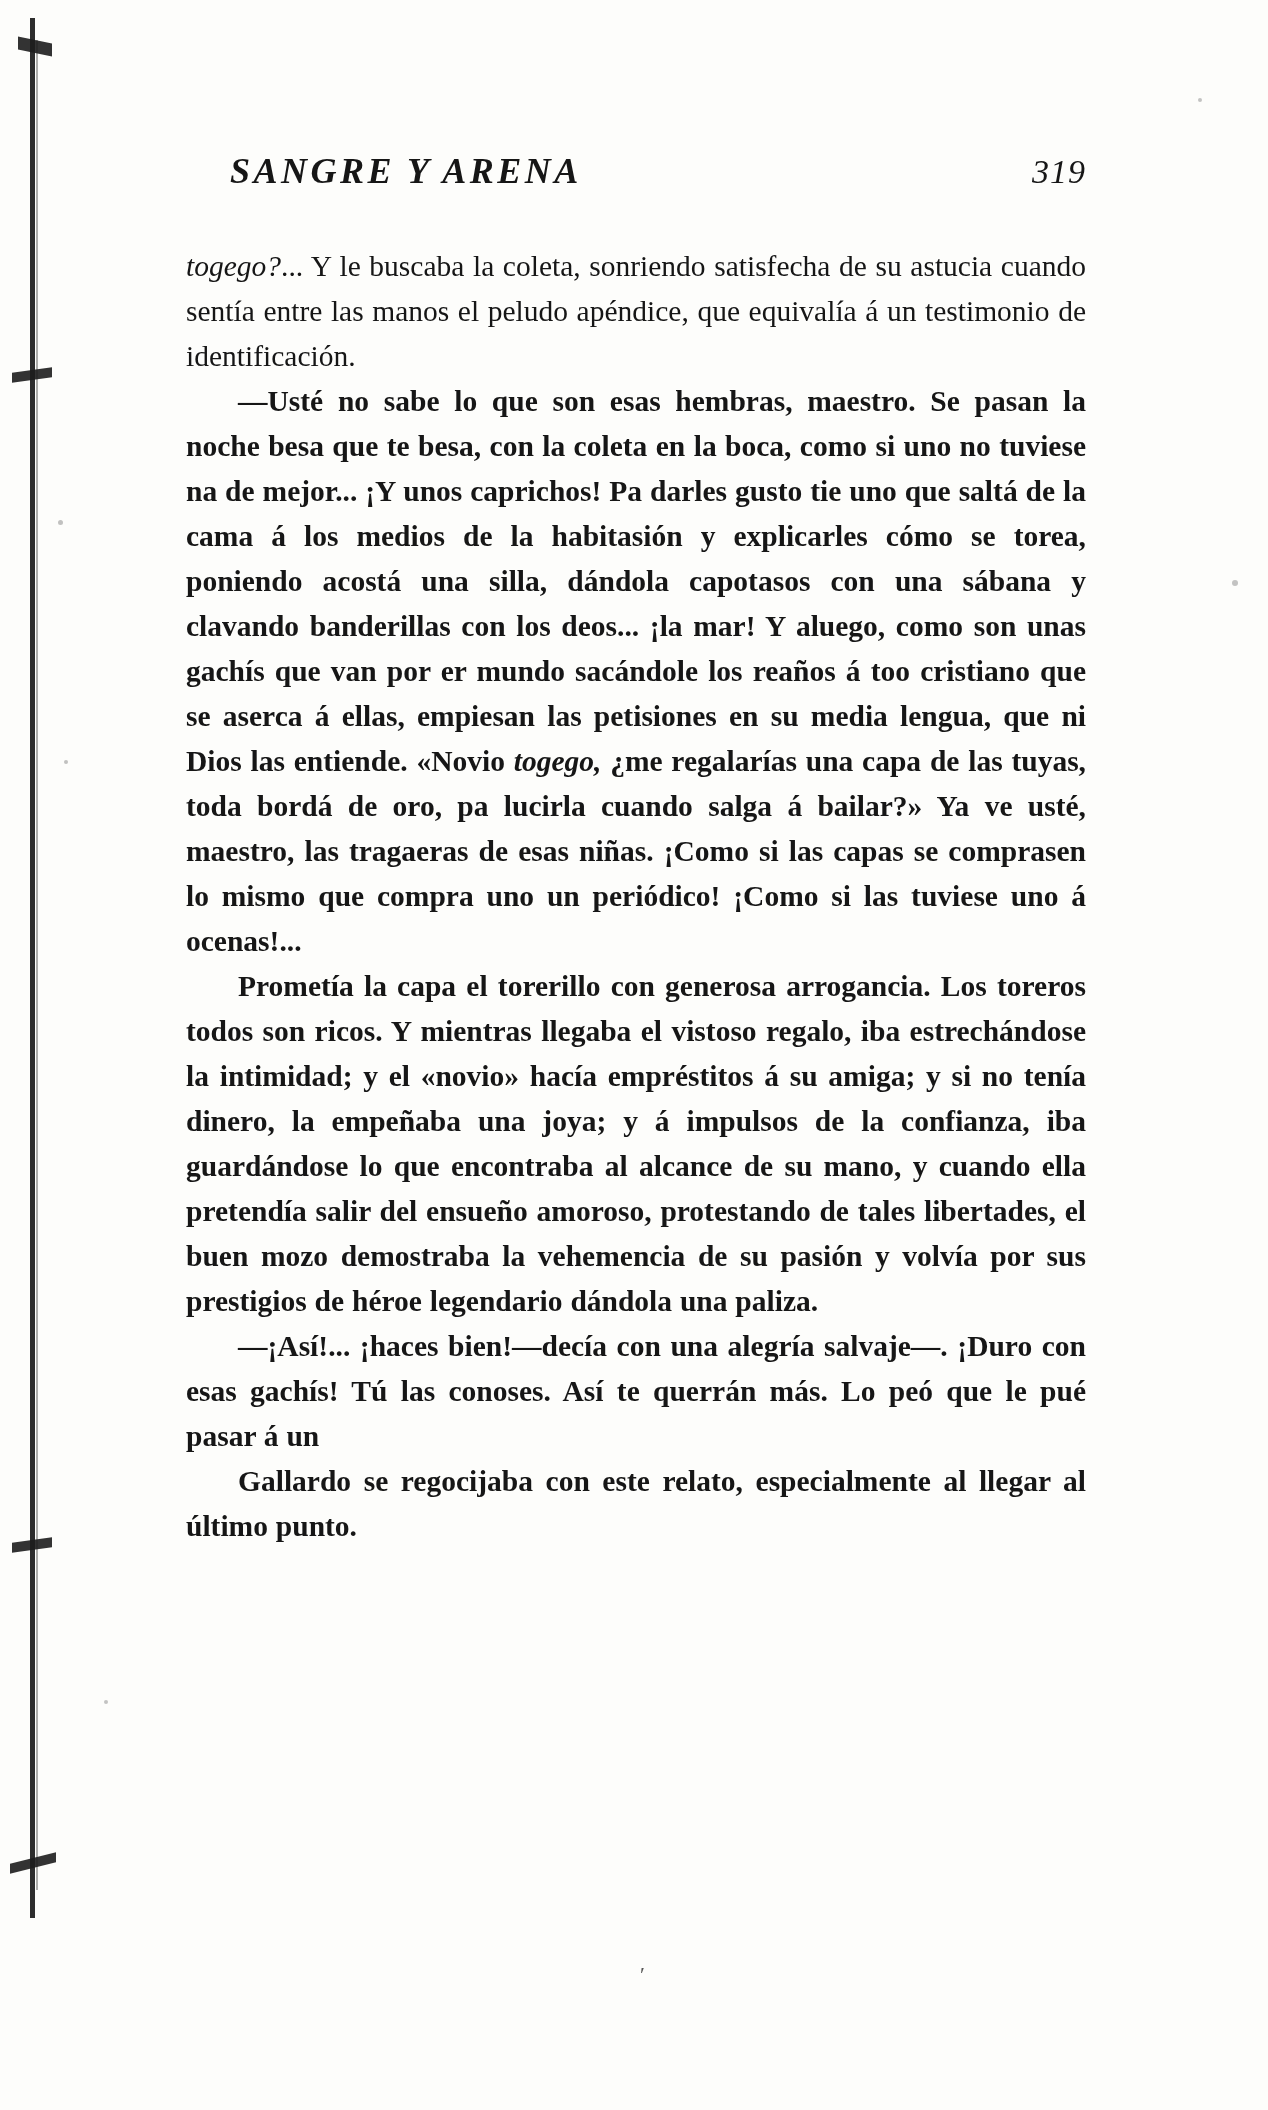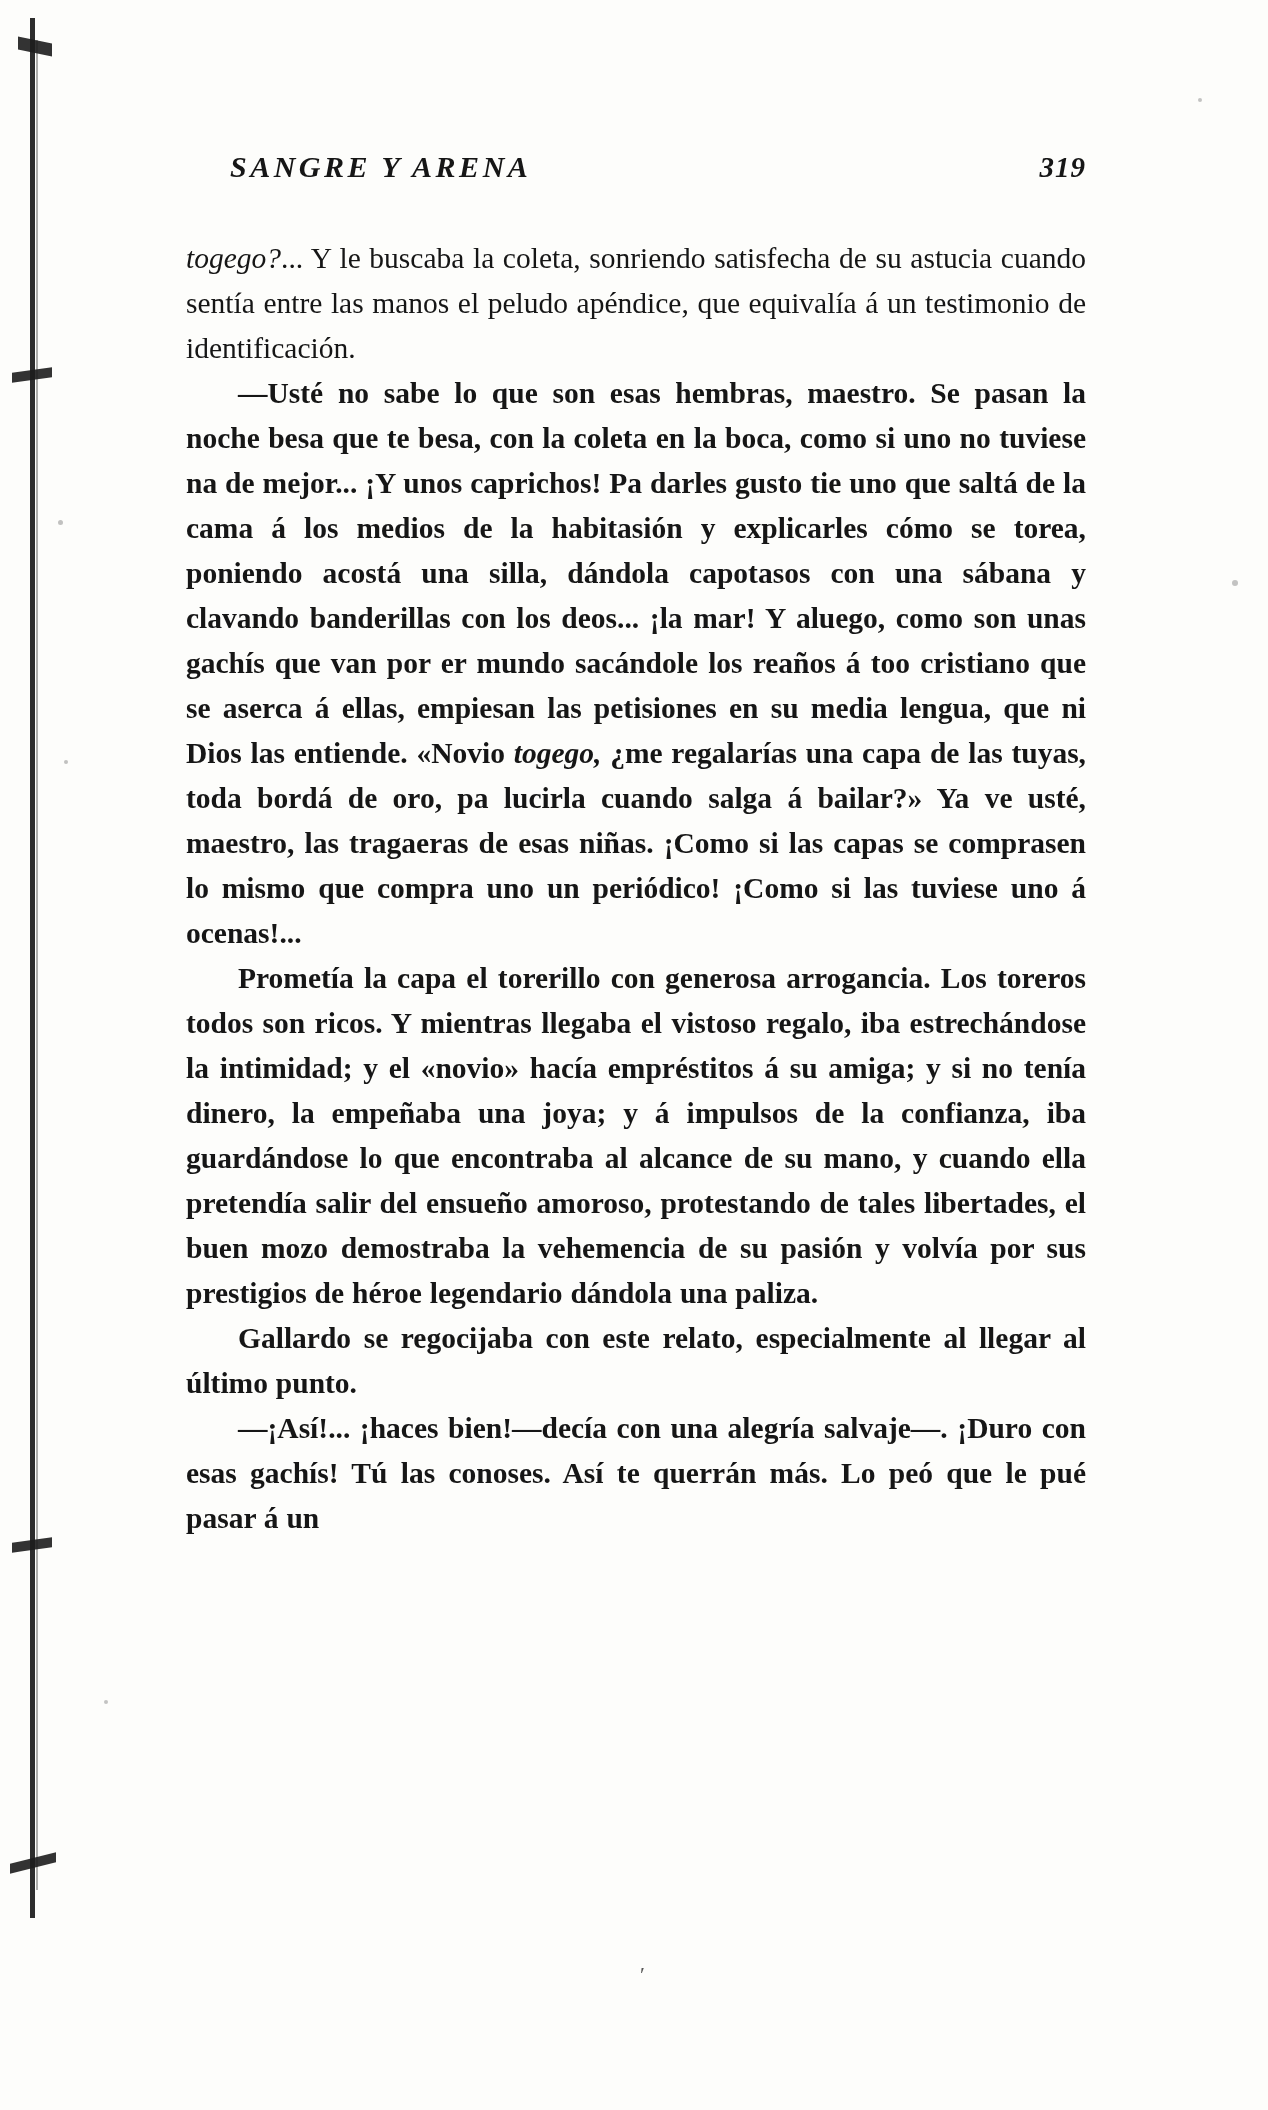--- a/index.html
+++ b/index.html
@@ -78,28 +78,28 @@
 
   .running-head {
     display: flex;
     align-items: baseline;
     justify-content: space-between;
     margin-bottom: 52px;
     padding-left: 44px;
   }
   .running-head .title {
     font-style: italic;
-    font-size: 30px;
+    font-size: 36px;
     letter-spacing: 3.5px;
     font-weight: 600;
   }
   .running-head .folio {
     font-style: italic;
-    font-size: 29px;
-    font-weight: 700;
+    font-size: 34px;
+    font-weight: 400;
     letter-spacing: 1px;
   }
 
   .body-text p {
     margin: 0;
     font-size: 29.5px;
     line-height: 45px;
     text-align: justify;
     text-justify: inter-word;
     -webkit-hyphens: none;
@@ -143,21 +143,21 @@
 
     <div class="running-head">
       <span class="title">SANGRE Y ARENA</span>
       <span class="folio">319</span>
     </div>
 
     <div class="body-text">
         <p><i>togego?</i><span>... Y le buscaba la coleta, sonriendo satisfecha de su astucia cuando sentía entre las manos el peludo apéndice, que equivalía á un testimonio de identificación.</span></p>
         <p class="indent"><span>—Usté no sabe lo que son esas hembras, maestro. Se pasan la noche besa que te besa, con la coleta en la boca, como si uno no tuviese na de mejor... ¡Y unos caprichos! Pa darles gusto tie uno que saltá de la cama á los medios de la habitasión y explicarles cómo se torea, poniendo acostá una silla, dándola capotasos con una sábana y clavando banderillas con los deos... ¡la mar! Y aluego, como son unas gachís que van por er mundo sacándole los reaños á too cristiano que se aserca á ellas, empiesan las petisiones en su media lengua, que ni Dios las entiende. «Novio </span><i>togego,</i><span> ¿me regalarías una capa de las tuyas, toda bordá de oro, pa lucirla cuando salga á bailar?» Ya ve usté, maestro, las tragaeras de esas niñas. ¡Como si las capas se comprasen lo mismo que compra uno un periódico! ¡Como si las tuviese uno á ocenas!...</span></p>
         <p class="indent"><span>Prometía la capa el torerillo con generosa arrogancia. Los toreros todos son ricos. Y mientras llegaba el vistoso regalo, iba estrechándose la intimidad; y el «novio» hacía empréstitos á su amiga; y si no tenía dinero, la empeñaba una joya; y á impulsos de la confianza, iba guardándose lo que encontraba al alcance de su mano, y cuando ella pretendía salir del ensueño amoroso, protestando de tales libertades, el buen mozo demostraba la vehemencia de su pasión y volvía por sus prestigios de héroe legendario dándola una paliza.</span></p>
+        <p class="indent"><span>—¡Así!... ¡haces bien!—decía con una alegría salvaje—. ¡Duro con esas gachís! Tú las conoses. Así te querrán más. Lo peó que le pué pasar á un</span></p>
         <p class="indent"><span>Gallardo se regocijaba con este relato, especialmente al llegar al último punto.</span></p>
-        <p class="indent"><span>—¡Así!... ¡haces bien!—decía con una alegría salvaje—. ¡Duro con esas gachís! Tú las conoses. Así te querrán más. Lo peó que le pué pasar á un</span></p>
       </div>
 
   </div>
 
   <div class="footer-mark">′</div>
 
 </div>
 
 </body></html>

